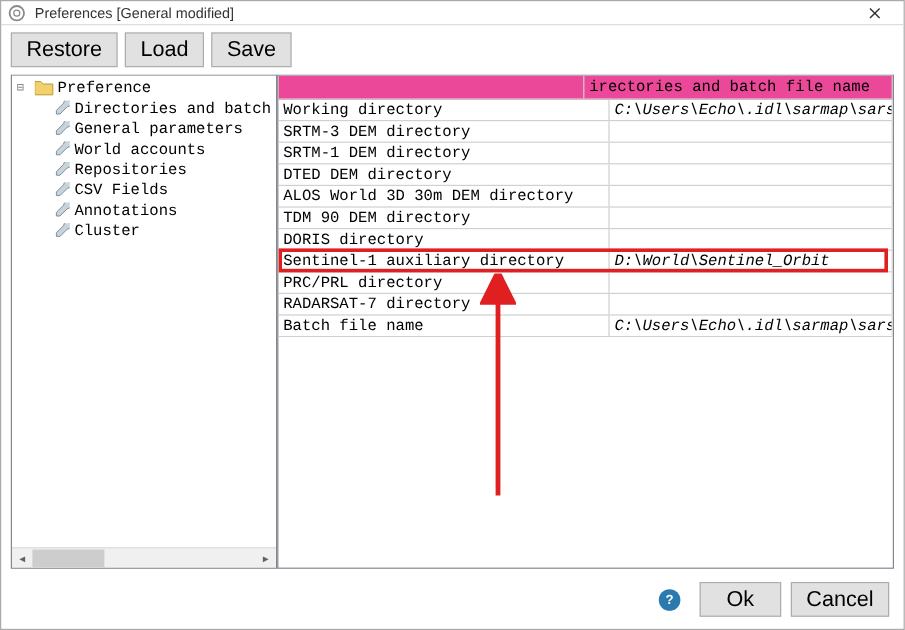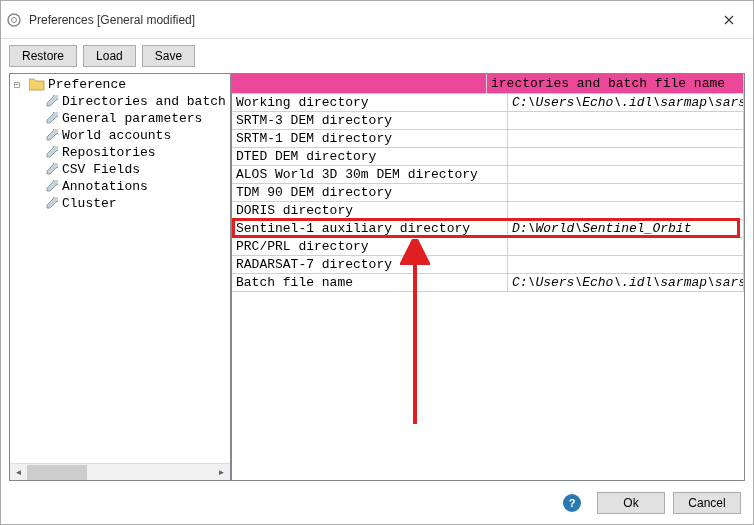--- a/index.html
+++ b/index.html
@@ -1,23 +1,23 @@
 <!DOCTYPE html>
 <html><head>
 <meta charset="utf-8">
 <style>
 * { box-sizing: border-box; margin: 0; padding: 0; }
 body { font-family: "Segoe UI", Tahoma, sans-serif; font-size: 12px; background: #fff; }
 .window { width: 754px; height: 525px; border: 1px solid #aaa; display: flex; flex-direction: column; background: #fff; position: relative; }
-.titlebar { height: 38px; display: flex; align-items: center; padding: 0 4px; border-bottom: 1px solid #ddd; }
+.titlebar { height: 20px; display: flex; align-items: center; padding: 0 4px; border-bottom: 1px solid #ddd; }
 .titlebar-icon { width: 18px; height: 18px; margin-right: 6px; display: inline-flex; align-items: center; justify-content: center; }
 .titlebar-title { flex: 1; font-size: 12px; color: #333; }
 .close-btn { width: 40px; height: 28px; display: flex; align-items: center; justify-content: center; font-size: 14px; color: #333; }
 .toolbar { padding: 6px 8px; display: flex; gap: 6px; }
-.btn { border: 1px solid #adadad; background: #e1e1e1; padding: 3px 12px; font-size: 12px; cursor: pointer; font-family: inherit; }
+.btn { border: 1px solid #adadad; background: #e1e1e1; padding: 3px 12px; font-size: 18px; cursor: pointer; font-family: inherit; }
 .content { flex: 1; display: flex; gap: 0; padding: 0 8px 4px 8px; overflow: hidden; }
 .tree-panel { width: 222px; border: 1px solid #828790; overflow: hidden; display: flex; flex-direction: column; }
 .tree { flex: 1; overflow: hidden; padding: 2px 0; font-family: "Courier New", monospace; font-size: 13px; white-space: nowrap; }
 .tree-root { display: flex; align-items: center; padding: 1px 4px; }
 .tree-toggle { width: 12px; color: #888; font-size: 10px; cursor: pointer; }
 .folder-icon { width: 16px; height: 13px; margin: 0 3px; }
 .wrench-icon { width: 14px; height: 14px; margin: 0 4px 0 2px; display: inline-block; }
 .tree-item { display: flex; align-items: center; padding: 1px 4px 1px 32px; cursor: pointer; }
 .tree-scrollbar { height: 17px; border-top: 1px solid #ddd; background: #f0f0f0; display: flex; align-items: center; }
 .scroll-arrow { width: 17px; height: 17px; display: flex; align-items: center; justify-content: center; font-size: 8px; color: #606060; cursor: pointer; }

